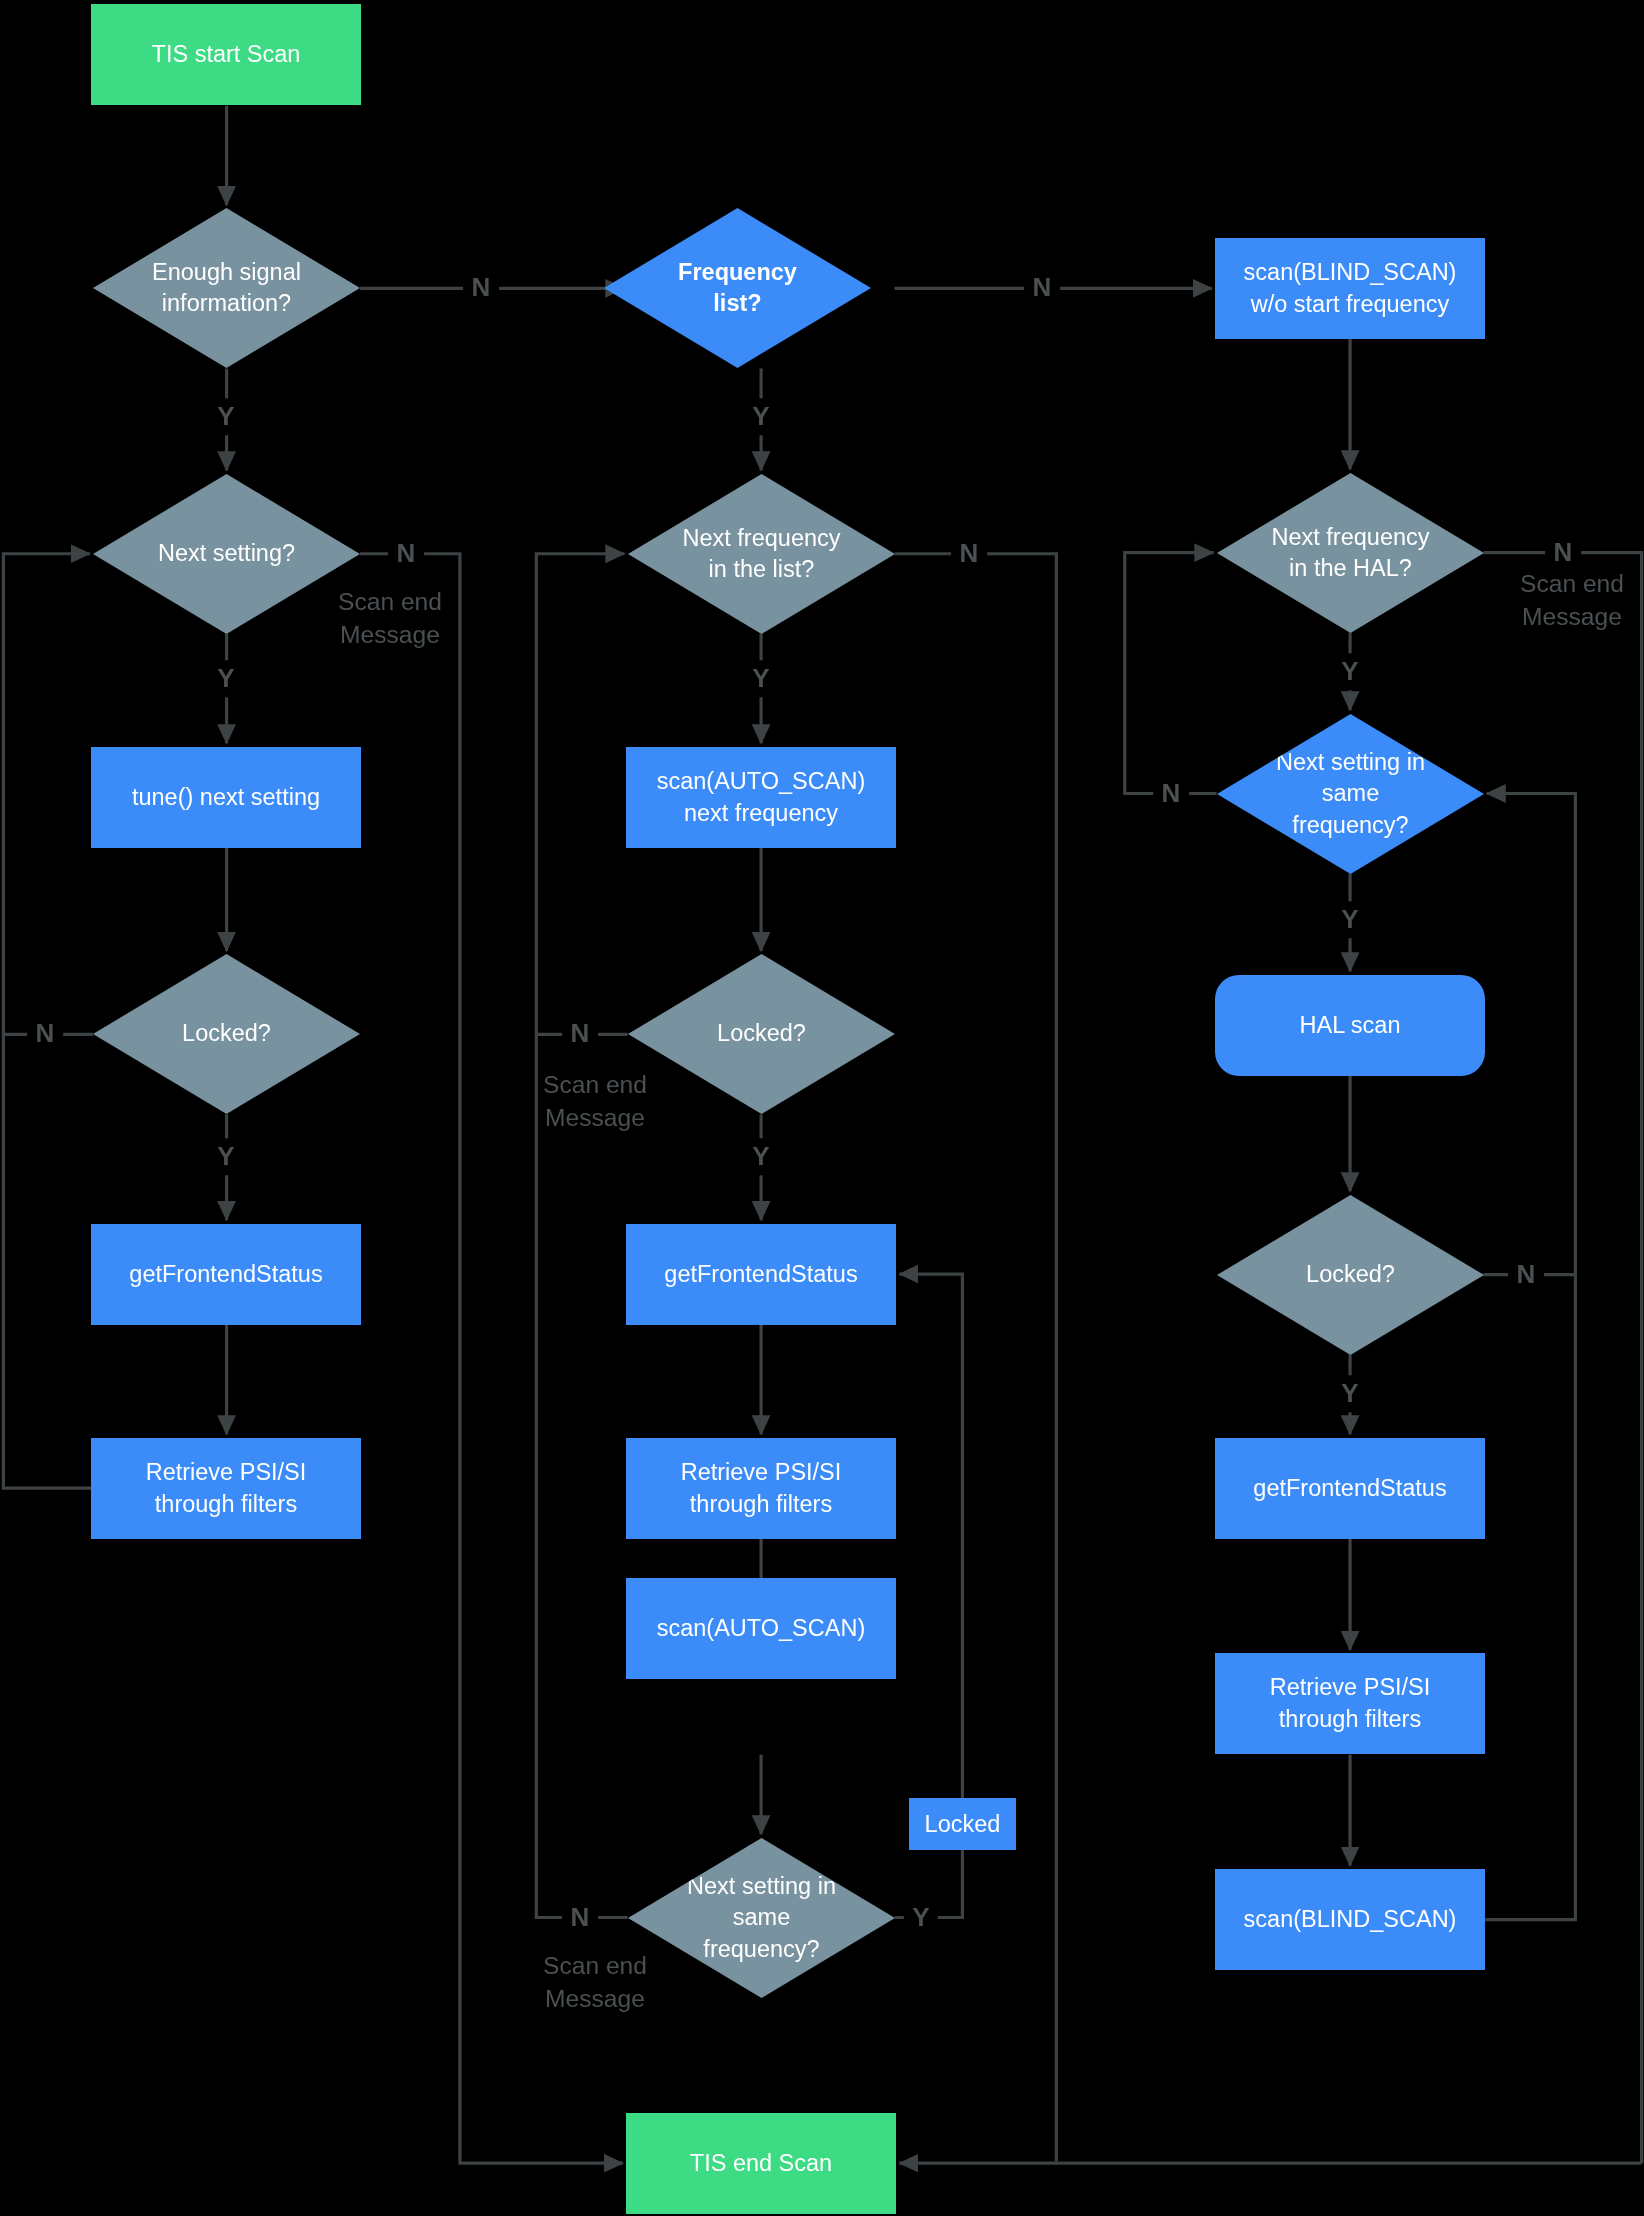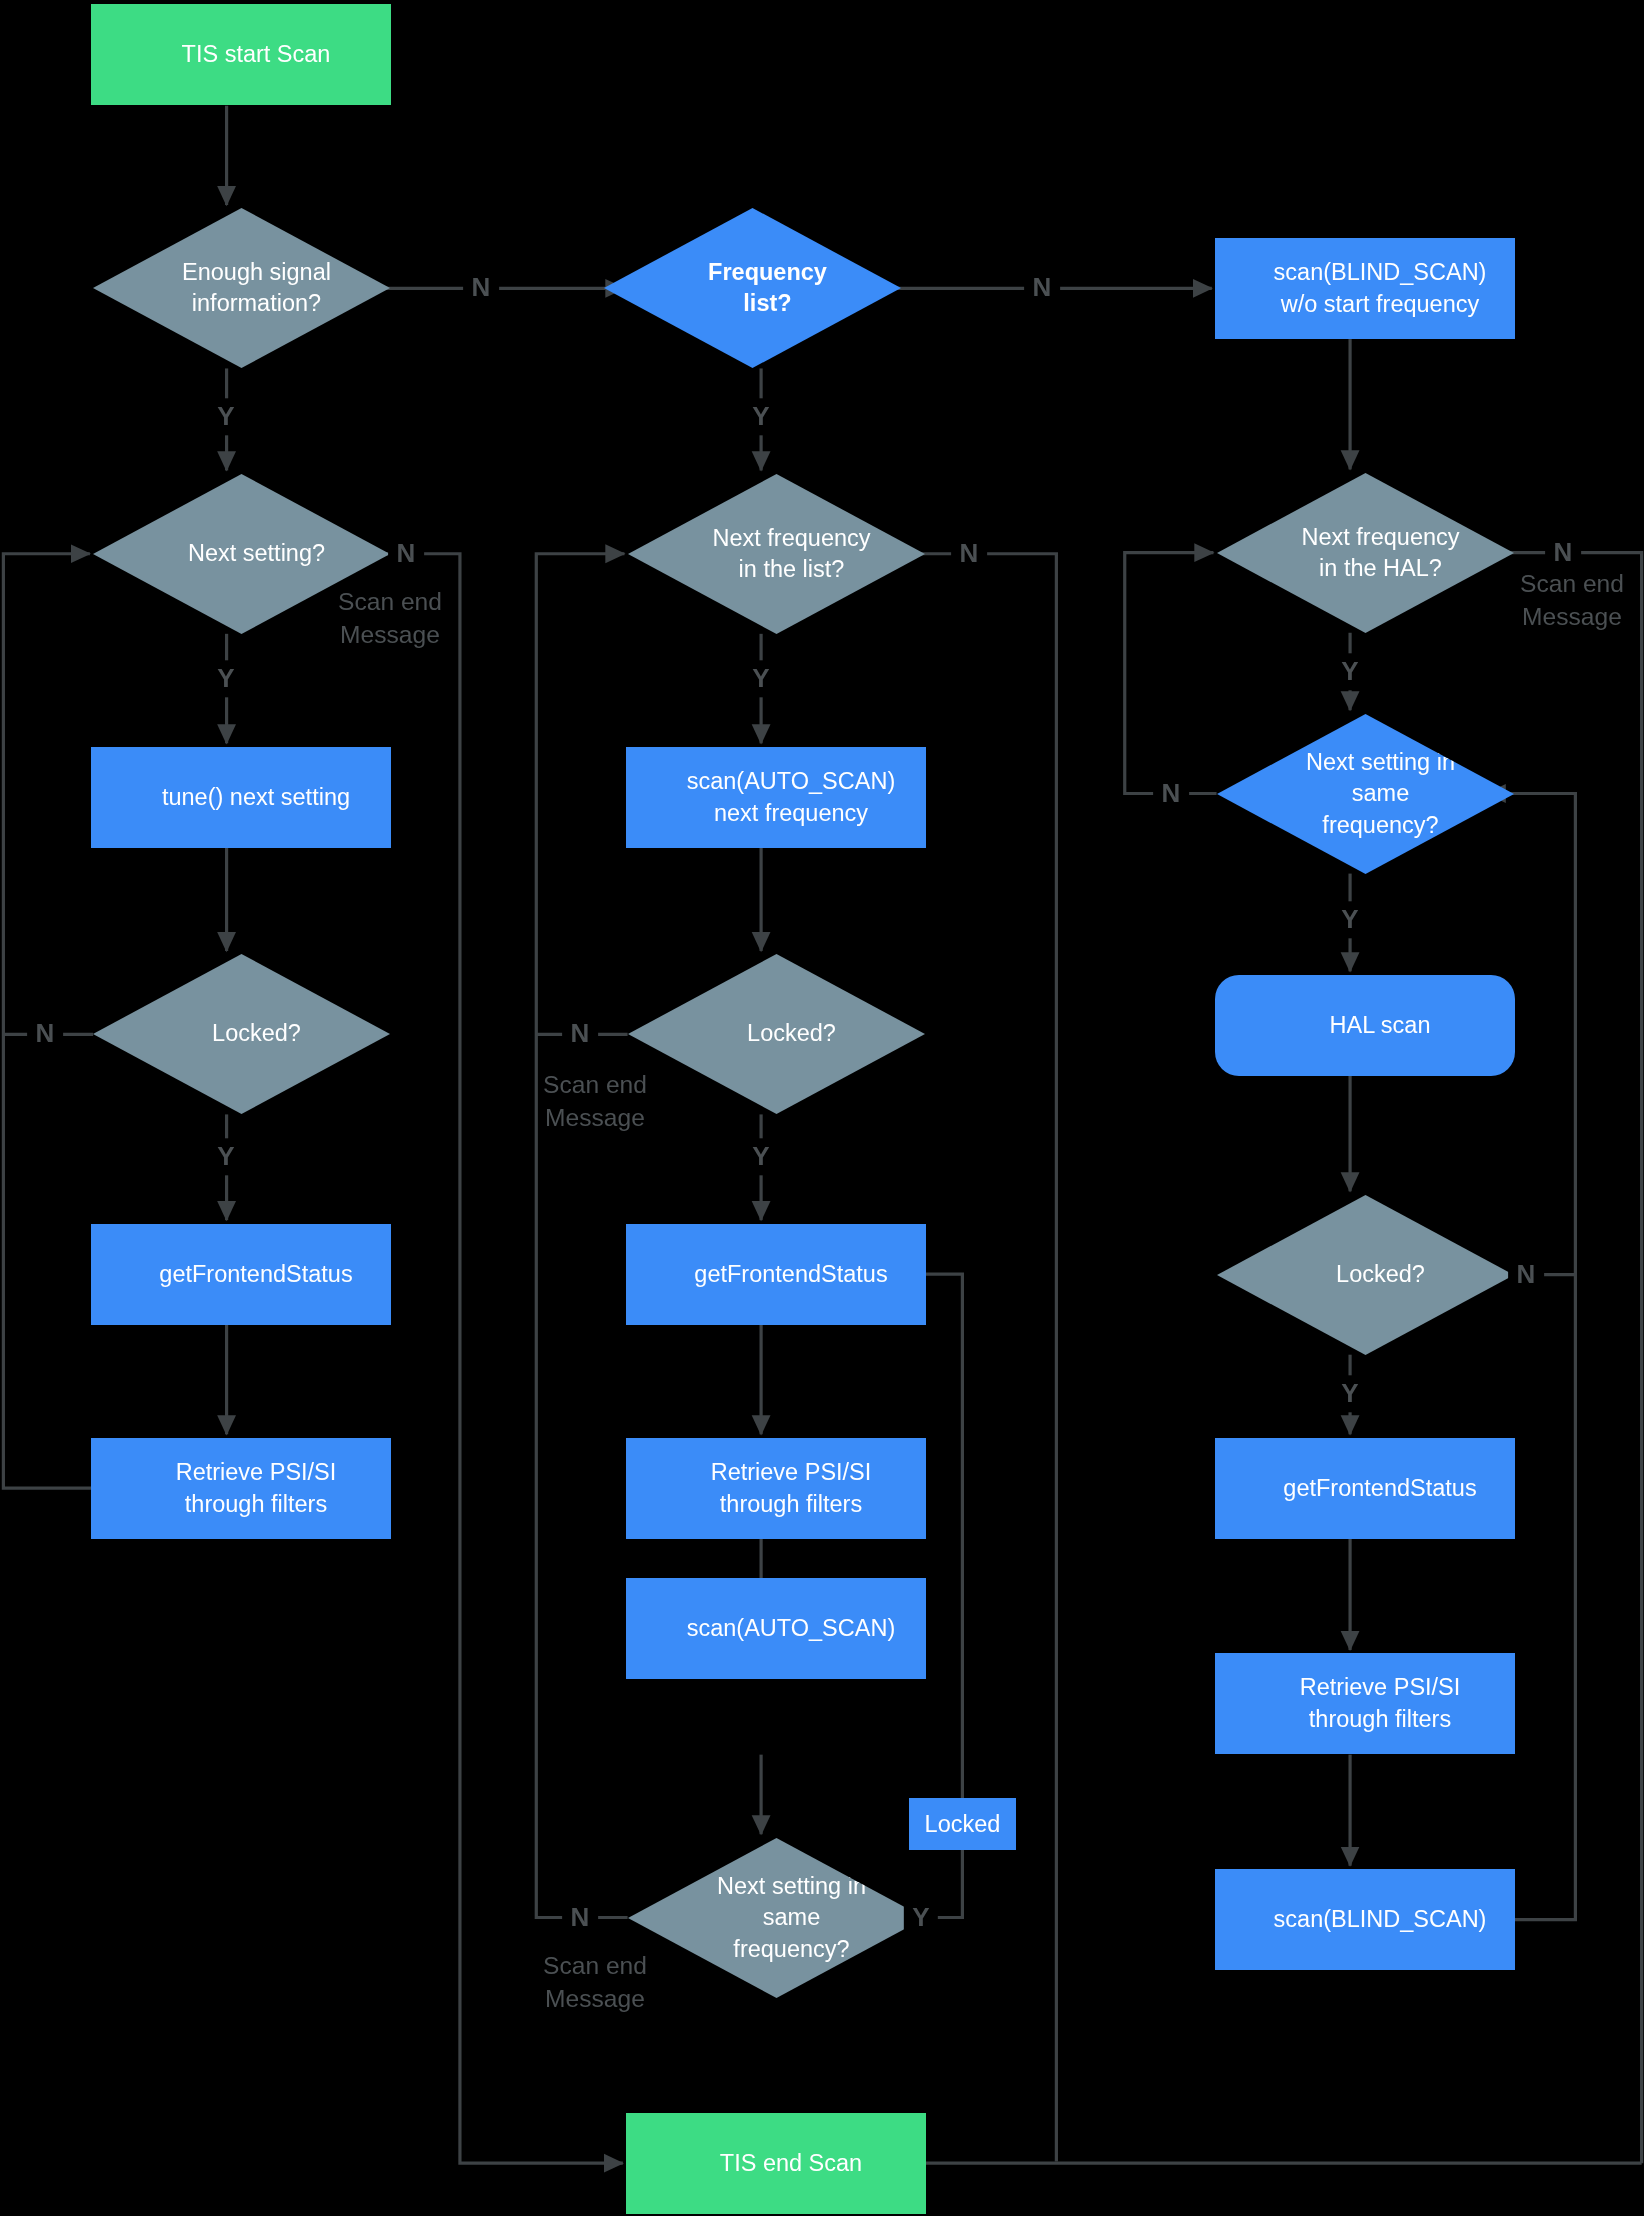--- a/index.html
+++ b/index.html
@@ -19,21 +19,21 @@
     font-family:"Liberation Sans", sans-serif;
     overflow:hidden;
   }
   #edges{position:absolute;left:0;top:0;}
   .edge{stroke:var(--line);stroke-width:6;fill:none;}
   .node{
     position:absolute;
     display:flex;align-items:center;justify-content:center;
     text-align:center;
     color:var(--shape_text);
-    font-size:23.5px;line-height:1.32;padding-left:30px;
+    font-size:23.5px;line-height:1.32;
   }
   .box{width:270px;height:101px;background:var(--blue);}
   .startend{width:270px;height:101px;background:var(--green);}
   .diamond{
     width:267px;height:160px;
     clip-path:polygon(50% 0,100% 50%,50% 100%,0 50%);
   }
   .diamond.gray{background:var(--slate);}
   .diamond.bluefill{background:var(--blue);}
   .diamond .dtxt{display:block;width:176px;margin:12px auto;}

